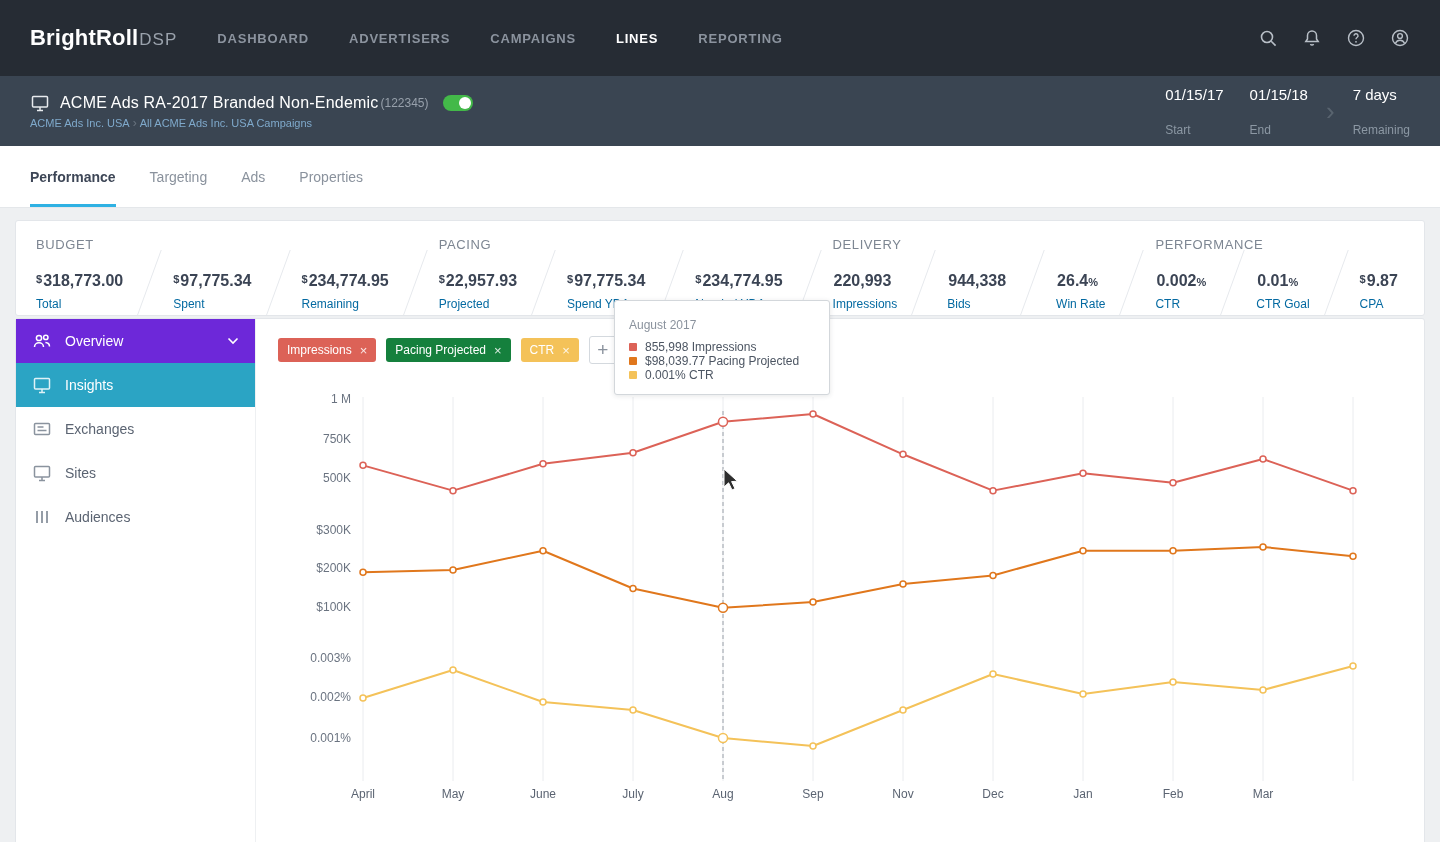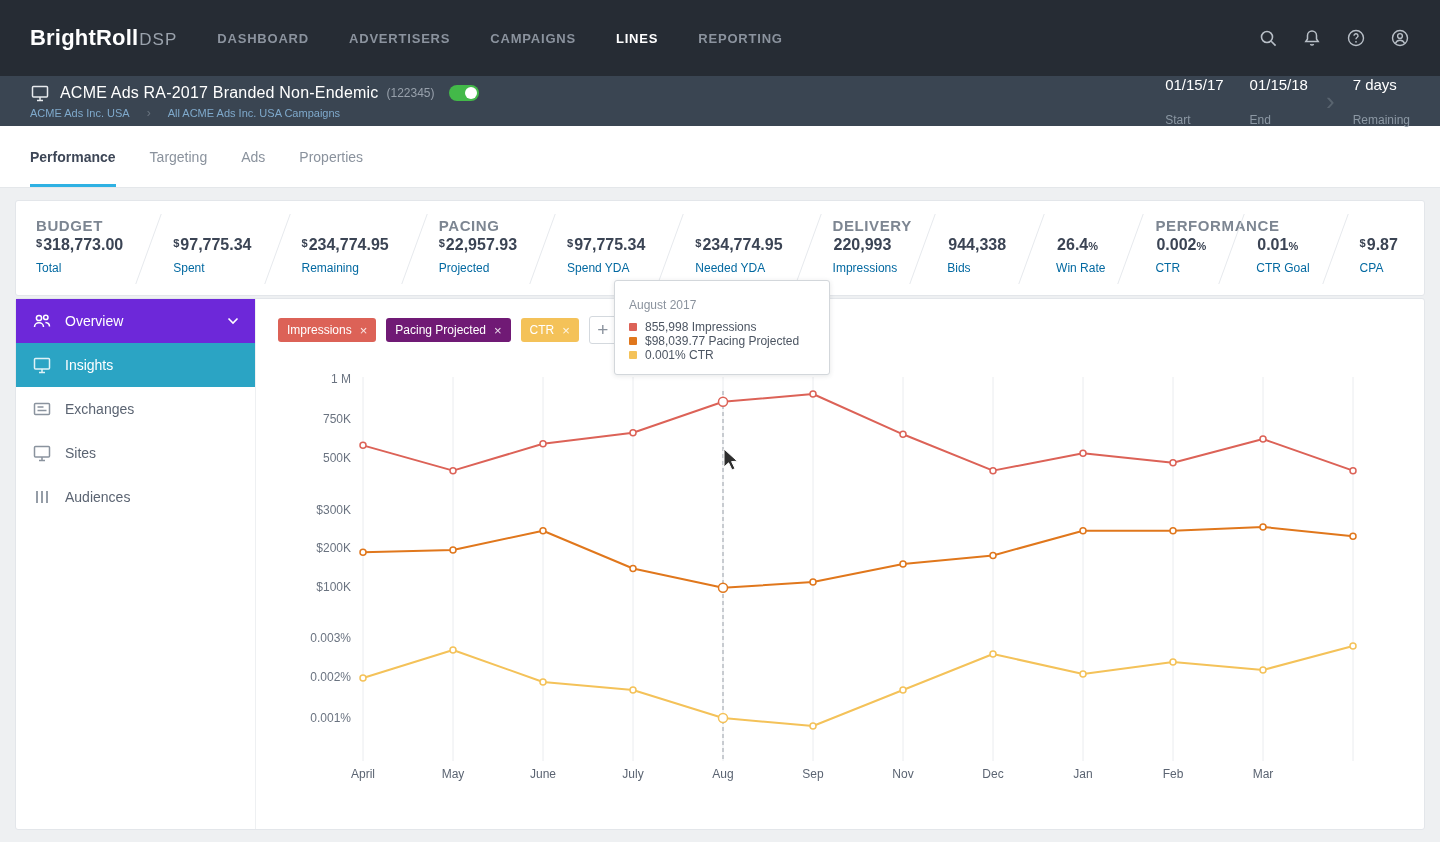--- a/index.html
+++ b/index.html
@@ -13,48 +13,48 @@
   .brand-main { color:#fff; font-size:22px; font-weight:700; letter-spacing:.2px; }
   .brand-suffix { color:#9aa2ac; font-size:17px; font-weight:400; letter-spacing:1px; margin-left:1px; }
   .nav-items { display:flex; gap:40px; }
   .nav-item { font-size:13px; font-weight:700; letter-spacing:.8px; color:#8b939e; cursor:pointer; }
   .nav-item.active { color:#fff; }
   .nav-icons { margin-left:auto; display:flex; gap:24px; align-items:center; color:#b8bfc7; }
   .nav-icon { width:20px; height:20px; cursor:pointer; }
   .nav-icon svg { width:20px; height:20px; display:block; }
 
   
-  .subheader { height:50px; background:#3a4552; display:flex; align-items:center; padding:0 30px; }
+  .subheader { height:70px; background:#3a4552; display:flex; align-items:center; padding:0 30px; }
   .subheader-left { display:flex; flex-direction:column; gap:3px; }
   .title-row { display:flex; align-items:center; }
   .hdr-monitor { width:20px; height:20px; color:#e8ebee; margin-right:10px; }
   .hdr-monitor svg { width:20px; height:20px; display:block; }
   .line-title { font-size:16px; font-weight:400; color:#fff; letter-spacing:.2px; }
-  .line-id { font-size:12px; color:#97a0ab; margin-left:8px; }
+  .line-id { font-size:12px; color:#97a0ab; margin-left:2px; }
   .toggle { width:30px; height:16px; border-radius:9px; background:#43b949; margin-left:14px; position:relative; cursor:pointer; }
   .toggle .knob { position:absolute; right:2px; top:2px; width:12px; height:12px; border-radius:50%; background:#fff; }
-  .breadcrumb { display:flex; align-items:center; gap:17px; font-size:11px; }
+  .breadcrumb { display:flex; align-items:center; gap:3px; font-size:11px; }
   .breadcrumb a { color:#7fa9cb; cursor:pointer; }
   .crumb-sep { color:#68737f; font-size:12px; }
   .subheader-right { margin-left:auto; display:flex; align-items:center; gap:26px; }
   .date-block { display:flex; flex-direction:column; gap:20px; }
   .date-value { color:#fff; font-size:15px; }
   .date-label { color:#8c98a4; font-size:12px; }
   .date-sep { color:#59646f; font-size:26px; font-weight:400; margin:0 -8px; }
 
   
   .tabbar { background:#fff; border-bottom:1px solid #e4e7ea; display:flex; gap:34px; padding:0 30px; height:62px; }
   .tab { font-size:14px; color:#8a929d; display:flex; align-items:center; border-bottom:3px solid transparent; padding-top:3px; cursor:pointer; }
   .tab.active { color:#3d4656; font-weight:700; border-bottom-color:#2fb1e3; }
 
   
   .page { padding:12px 15px 0; }
   .stats-card { background:#fff; border:1px solid #e3e6ea; border-radius:3px; display:flex; padding:16px 20px; height:96px; overflow:hidden; }
   .stats-group { display:flex; flex-direction:column; }
-  .group-label { font-size:15px; color:#7d8692; letter-spacing:.6px; margin-bottom:2px;font-weight:bold; }
+  .group-label { font-size:13px; color:#7d8692; letter-spacing:.6px; margin-bottom:20px; }
   .group-metrics { display:flex; }
   .metric { padding-right:26px; margin-right:24px; position:relative; }
   .metric::after { content:''; position:absolute; right:0; top:-22px; height:70px; width:1px; background:#e6e9ed; transform:skewX(-20deg); }
   .metric.no-div::after { display:none; }
   .m-value { font-size:16px; font-weight:700; color:#3b4454; white-space:nowrap; }
   .m-prefix { font-size:11px; vertical-align:3px; margin-right:1px; }
   .m-suffix { font-size:11px; }
   .m-label { font-size:12px; color:#0369a1; margin-top:7px; white-space:nowrap; }
 
   
@@ -308,21 +308,21 @@
         <span>Audiences</span>
       </div>
     </aside>
 
     <div class="chart-panel">
       <div class="pills-row">
         <div class="pill" style="background: rgb(220, 98, 87);">
           <span>Impressions</span>
           <span class="pill-x">×</span>
         </div>
-        <div class="pill" style="background: #701a75;">
+        <div class="pill" style="background: #15803d;">
           <span>Pacing Projected</span>
           <span class="pill-x">×</span>
         </div>
         <div class="pill" style="background: rgb(244, 194, 89);">
           <span>CTR</span>
           <span class="pill-x">×</span>
         </div>
         <button class="add-metric">+</button>
       </div>
 

